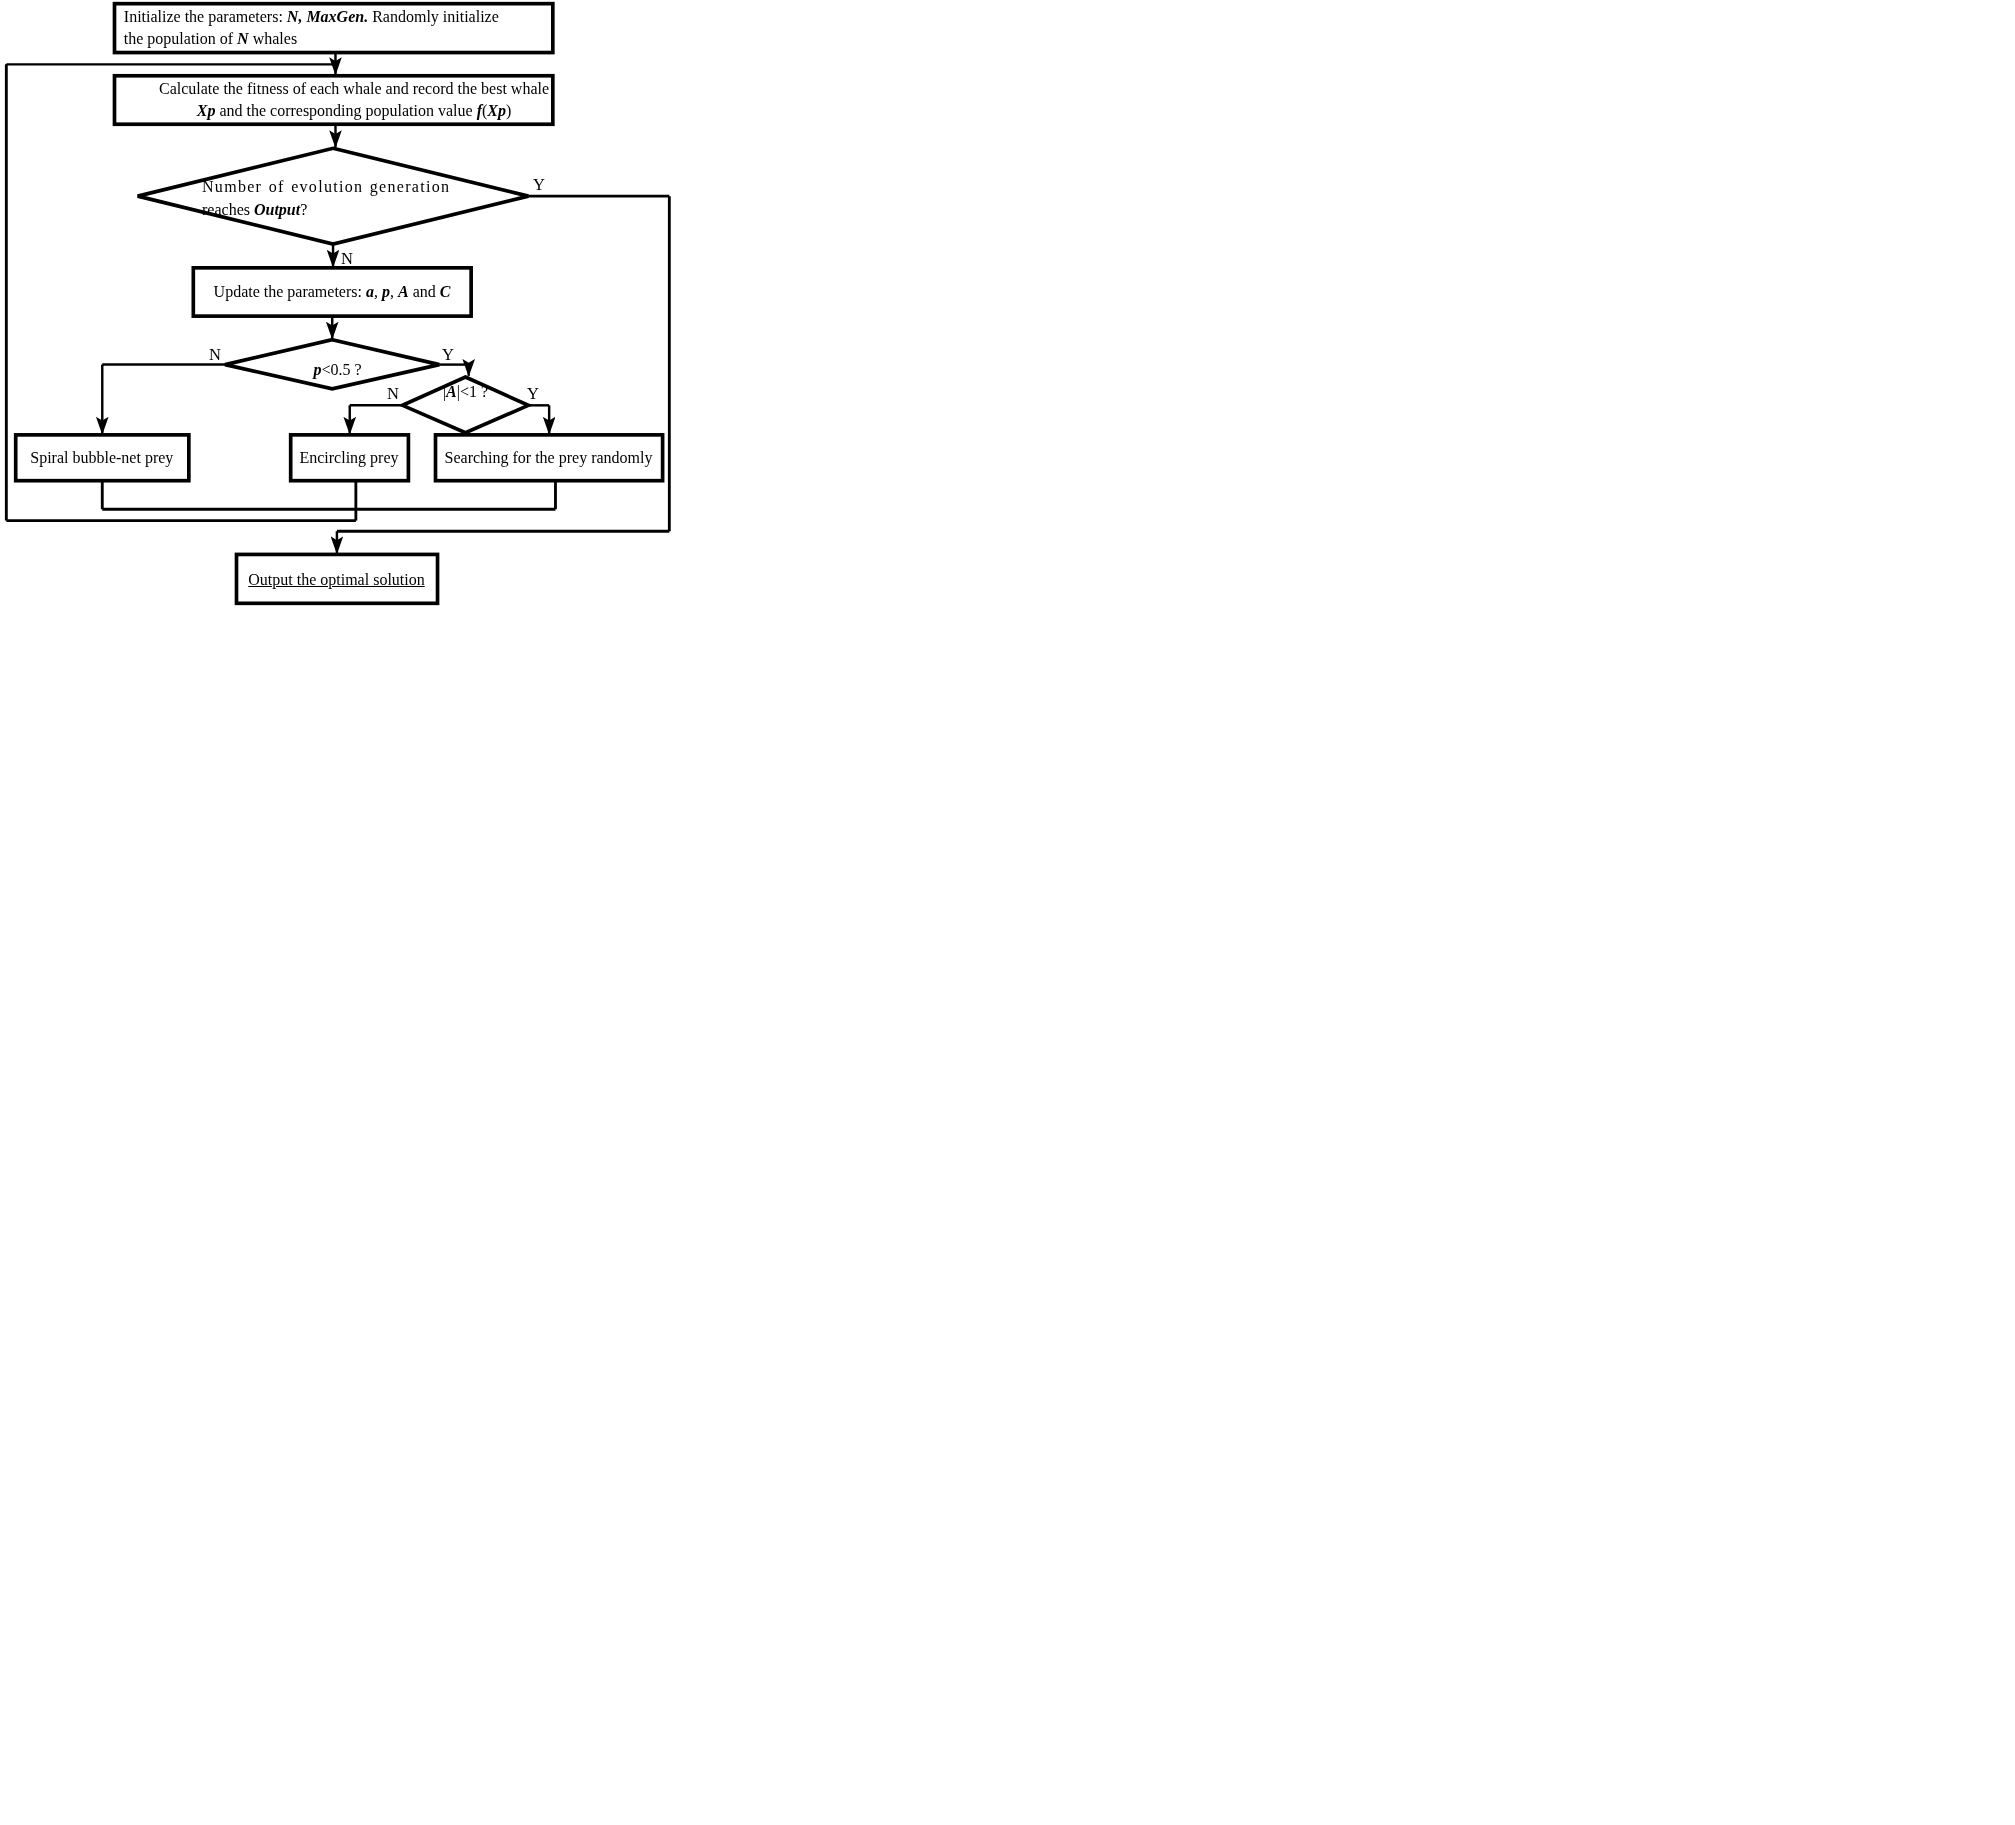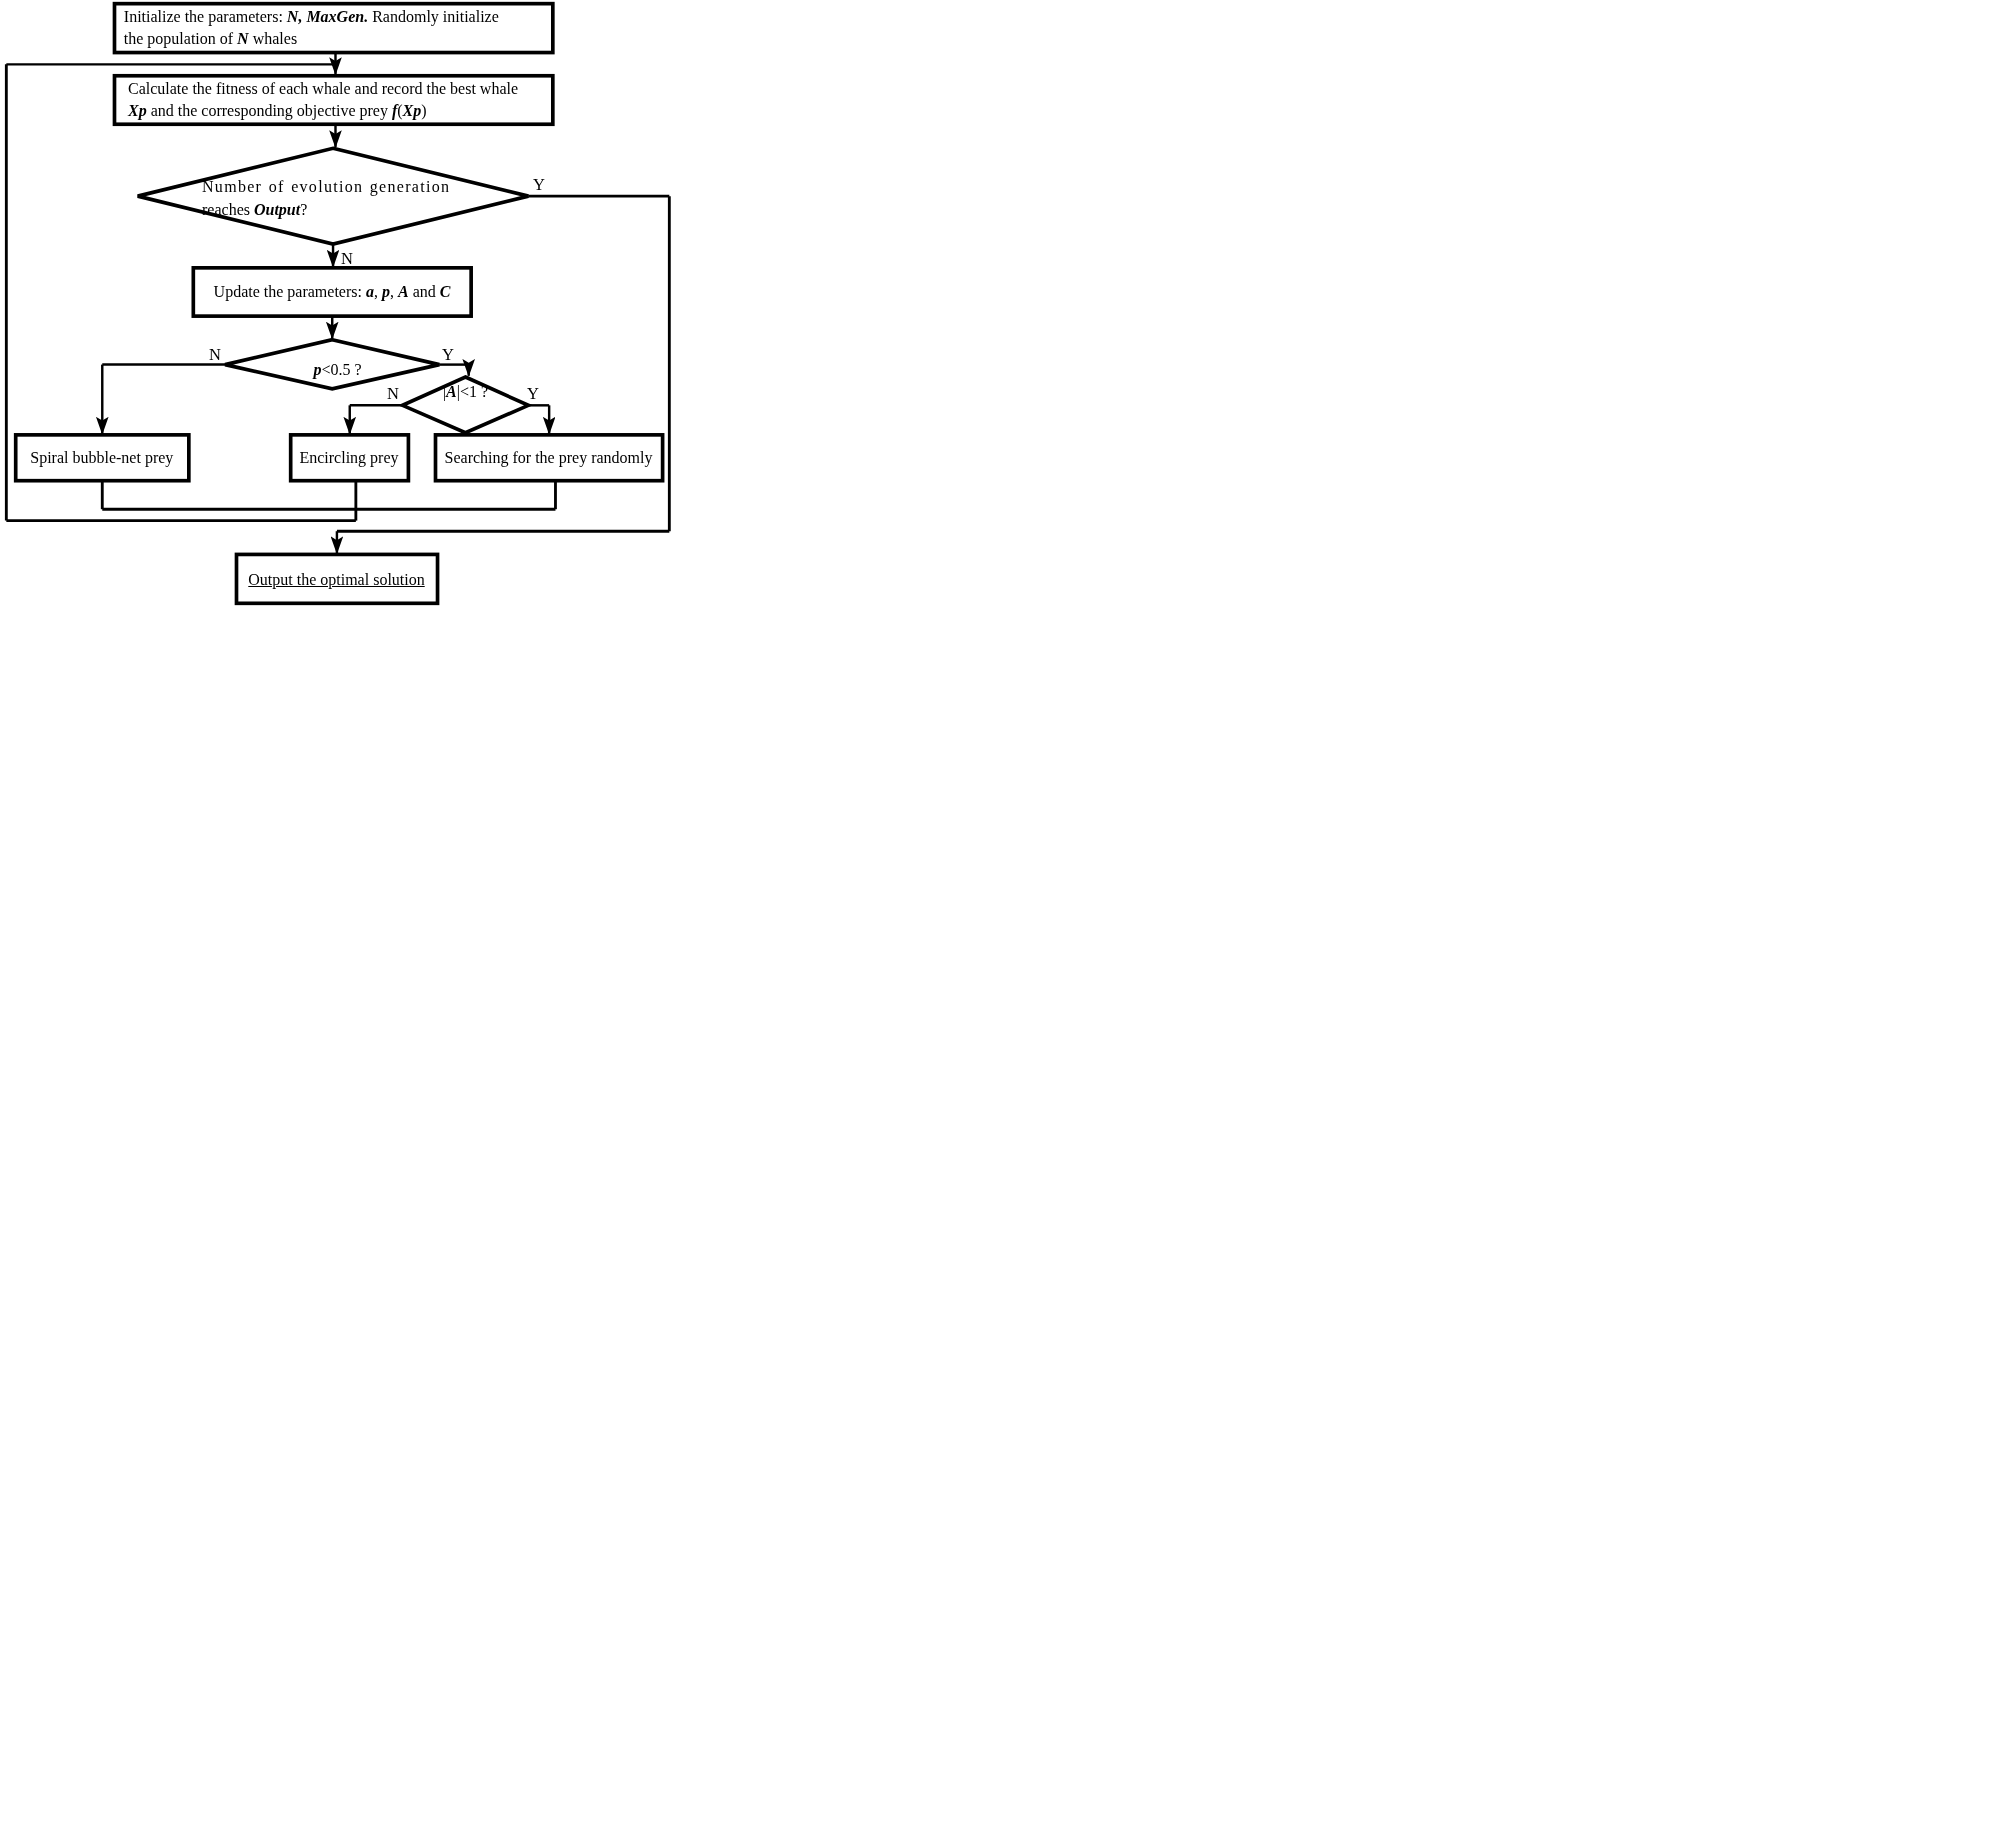--- a/index.html
+++ b/index.html
@@ -82,23 +82,23 @@
     <path d="M29,2556 H1745" stroke="#000" stroke-width="14" fill="none"></path>
     <path d="M29,2556 V316" stroke="#000" stroke-width="14" fill="none"></path>
     <path d="M29,316 H1639" stroke="#000" stroke-width="12" fill="none"></path>
   </svg>
 
   <div class="txt left" style="left:114px; top:3.7px;    width:438px; height:49px; padding-left:9.8px;">
       <div class="line"><span>Initialize the parameters: </span><span class="seg-bi">N, MaxGen.</span><span> Randomly initialize</span></div>
       <div class="line"><span>the population of </span><span class="seg-bi">N</span><span> whales</span></div>
     </div>
 
-  <div class="txt left" style="left:114px; top:76px;  width:438px; height:48px; padding-left:14px;">
+  <div class="txt left" style="left:114px; top:76px;  width:438px; height:48px; padding-left:21px;align-items:center;">
       <div class="line"><span>Calculate the fitness of each whale and record the best whale</span></div>
-      <div class="line"><span class="seg-bi">Xp</span><span> and the corresponding objective prey </span><span class="seg-bi">f</span><span>(</span><span class="seg-bi">Xp</span><span>)</span></div>
+      <div class="line"><span class="seg-bi">Xp</span><span> and the corresponding population value </span><span class="seg-bi">f</span><span>(</span><span class="seg-bi">Xp</span><span>)</span></div>
     </div>
 
   <div class="txt left" style="left:202px; top:174px;  width:275px; height:50px; line-height:22.6px;">
       <div class="line"><span class="seg-sp">Number of evolution generation</span></div>
       <div class="line"><span>reaches </span><span class="seg-bi">Output</span><span>?</span></div>
     </div>
 
   <div class="txt center" style="left:193px; top:268px;  width:278px; height:48px;">
       <div class="line"><span>Update the parameters: </span><span class="seg-bi">a</span><span>, </span><span class="seg-bi">p</span><span>, </span><span class="seg-bi">A</span><span> and </span><span class="seg-bi">C</span></div>
     </div>

